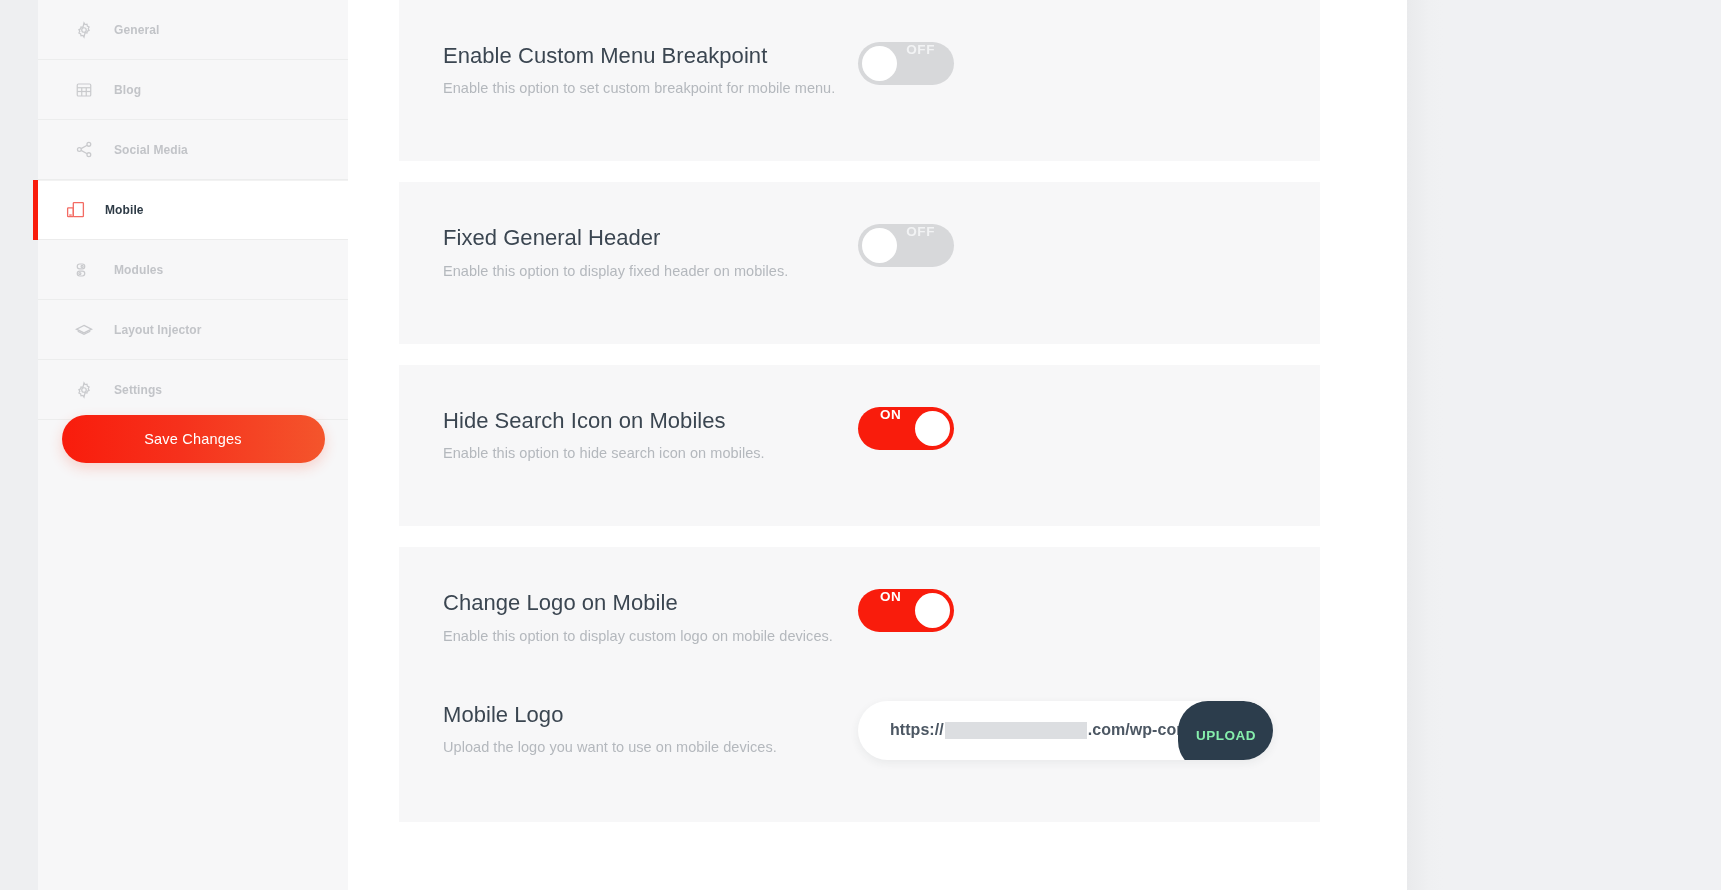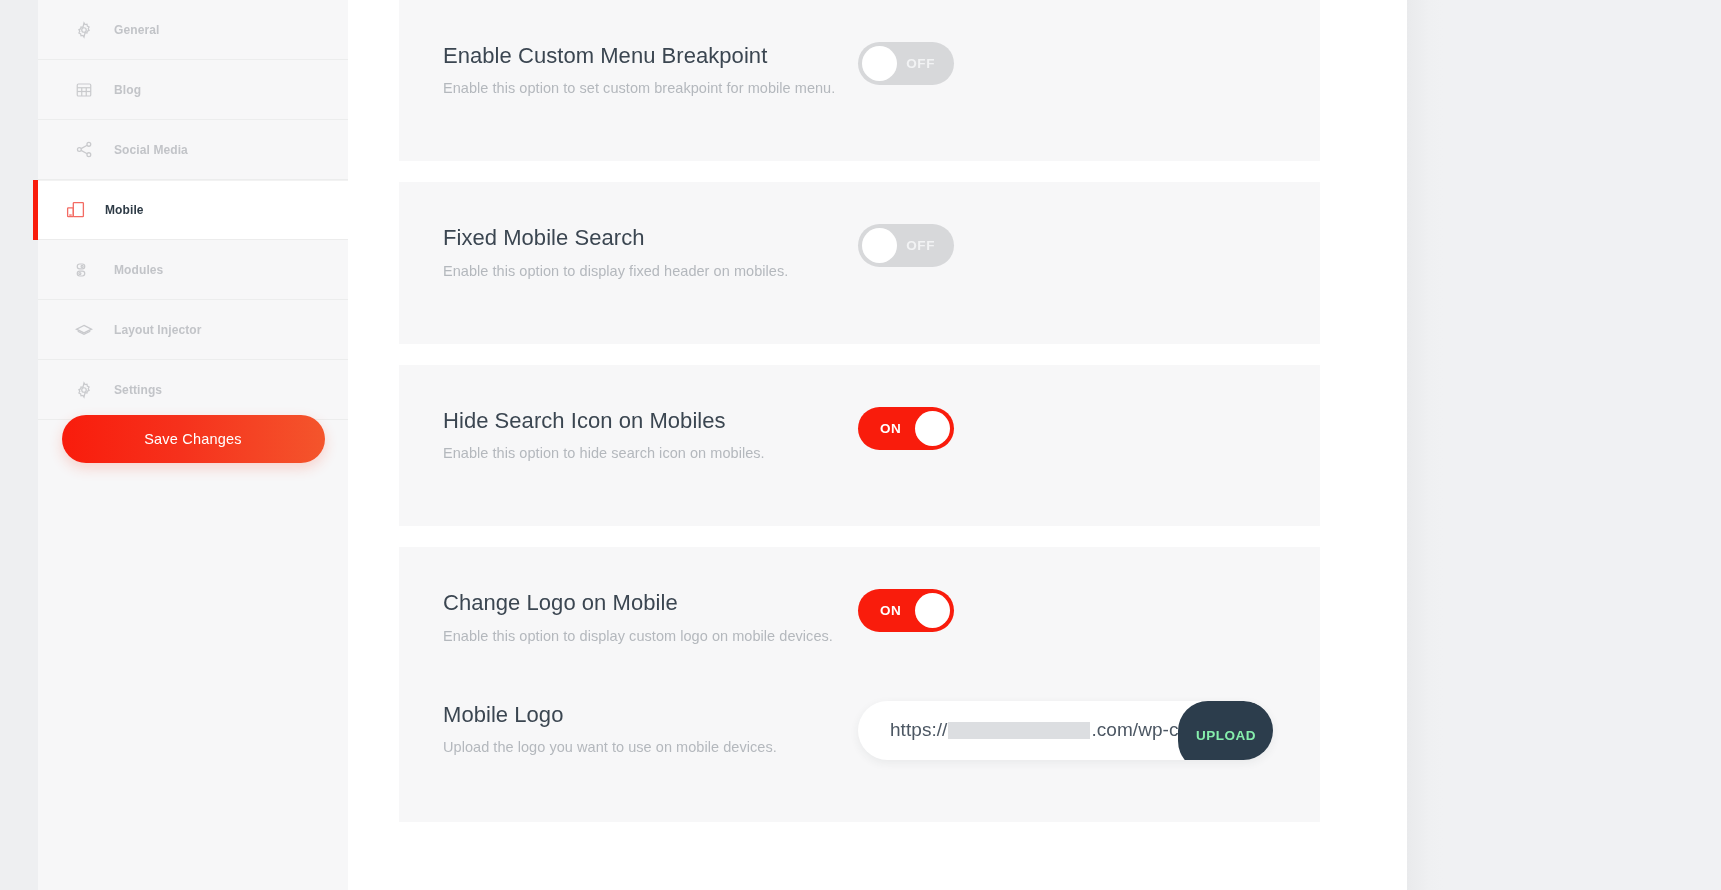--- a/index.html
+++ b/index.html
@@ -162,21 +162,21 @@
   }
 
   
   .toggle {
     position: relative;
     width: 96px;
     height: 43px;
     border-radius: 22px;
     cursor: pointer;
     display: flex;
-    align-items: center;
+    align-items: flex-start;
   }
   .toggle.off { background: #d7d8da; justify-content: flex-end; }
   .toggle.on  { background: #f91c0c; justify-content: flex-start; }
   .toggle .knob {
     position: absolute;
     top: 4px;
     width: 35px;
     height: 35px;
     border-radius: 50%;
     background: #ffffff;
@@ -202,26 +202,27 @@
     height: 59px;
     border-radius: 30px;
     background: #ffffff;
     box-shadow: 0 3px 10px rgba(40,50,60,0.07);
     display: flex;
     align-items: center;
     overflow: hidden;
   }
   .upload-url {
     padding-left: 32px;
-    font-size: 19px;
+    font-size: 16px;
     color: #4c5763;
     white-space: nowrap;
     display: flex;
     align-items: center;
     letter-spacing: 0.05px;
+    font-weight: bold;
   }
   .redacted {
     display: inline-block;
     width: 142px;
     height: 17px;
     background: #dcdee1;
     margin: 0 1px;
     vertical-align: middle;
   }
   .upload-btn {
@@ -360,21 +361,21 @@
               <span class="lbl">OFF</span>
             </div>
           </div>
         </div>
         <div class="card-pad-bottom"></div>
       </div>
 
       <div class="card">
         <div class="opt-row">
           <div class="opt-text">
-            <div class="opt-title">Fixed Mobile Search</div>
+            <div class="opt-title">Fixed General Header</div>
             <div class="opt-desc">Enable this option to display fixed header on mobiles.</div>
           </div>
           <div class="opt-control">
             <div class="toggle off">
               <span class="knob"></span>
               <span class="lbl">OFF</span>
             </div>
           </div>
         </div>
         <div class="card-pad-bottom"></div>

